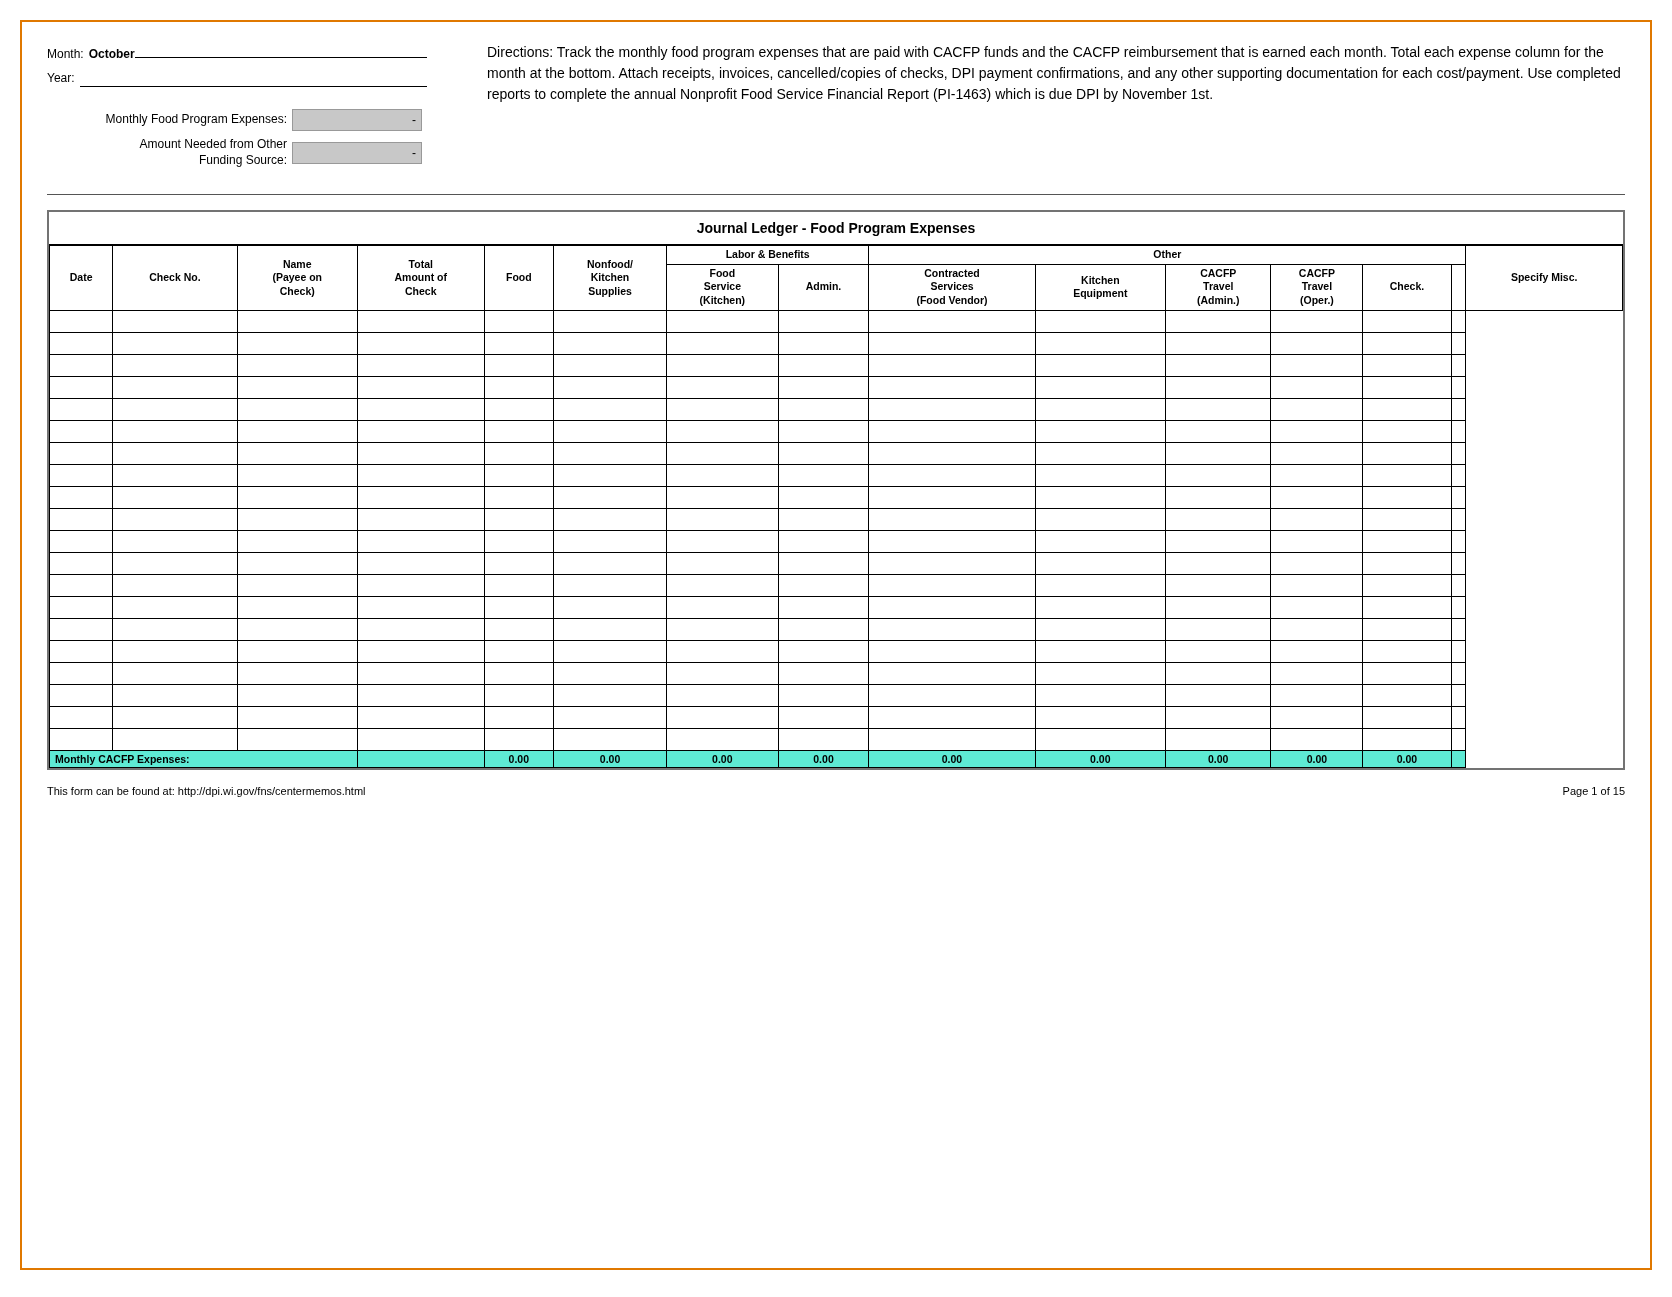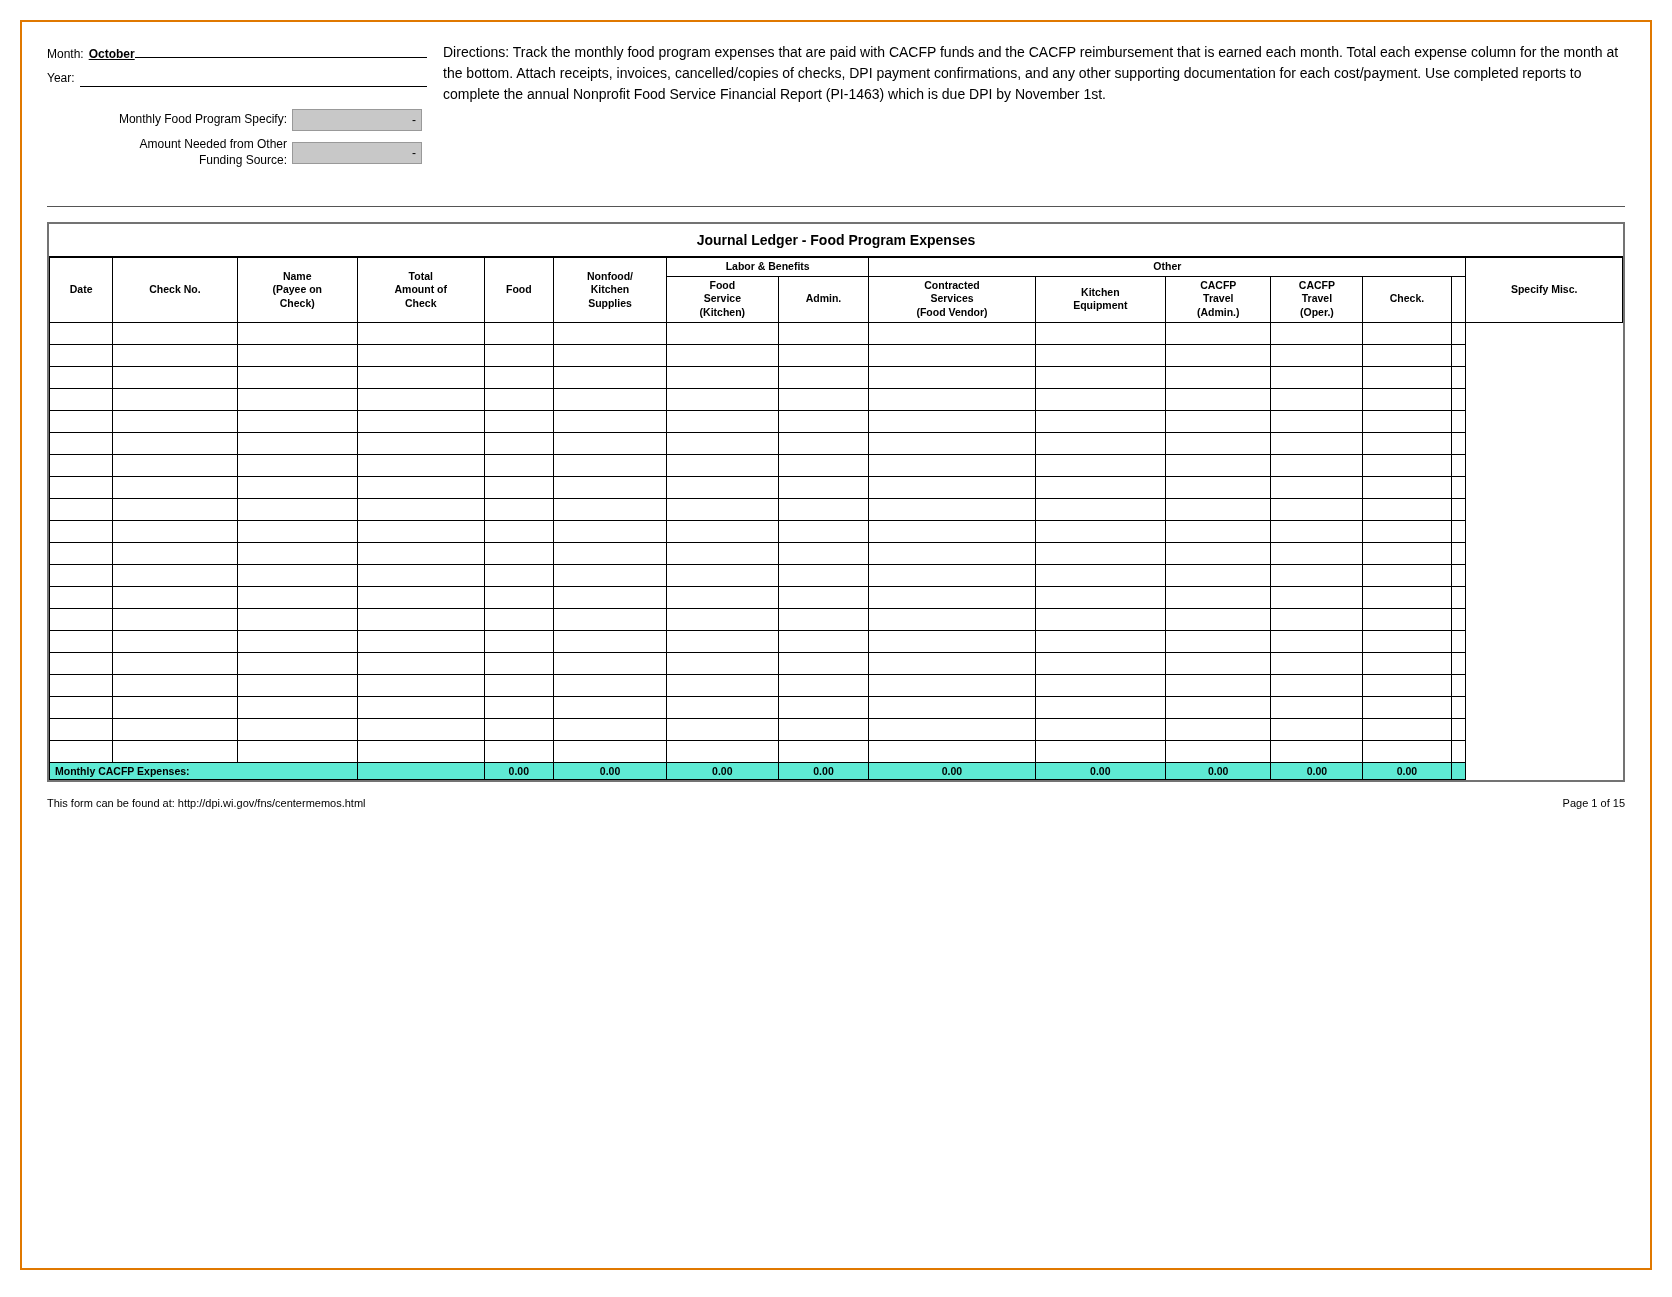--- a/index.html
+++ b/index.html
@@ -14,22 +14,22 @@
     }
     .page-container {
       border: 2px solid #e07800;
       width: 100%;
       min-height: 1250px;
       padding: 20px 25px;
       position: relative;
     }
     .top-section {
       display: flex;
-      gap: 16px;
-      margin-bottom: 32px;
+      gap: 60px;
+      margin-bottom: 20px;
     }
     .top-left {
       flex: 0 0 380px;
     }
     .top-right {
       flex: 1;
       font-size: 14px;
       line-height: 1.5;
     }
     .field-row {
@@ -38,21 +38,20 @@
       margin-bottom: 10px;
     }
     .field-label {
       font-size: 12px;
       white-space: nowrap;
       margin-right: 5px;
     }
     .field-value {
       font-weight: bold;
       font-size: 12px;
-      text-decoration: underline;
     }
     .field-line {
       border-bottom: 1px solid #000;
       flex: 1;
       min-width: 200px;
       height: 16px;
     }
     .calc-row {
       display: flex;
       align-items: center;
@@ -164,21 +163,21 @@
         <span class="field-label">Year:</span>
         <div class="field-line"></div>
       </div>
 
       <br>
 
       
 
       
       <div class="calc-row">
-        <div class="calc-label">Monthly Food Program Specify:</div>
+        <div class="calc-label">Monthly Food Program Expenses:</div>
         <div class="calc-box">
           <span>-</span>
         </div>
       </div>
 
       
       <div class="calc-row">
         <div class="calc-label">
           <span>Amount Needed from Other</span><br>
           <span>Funding Source:</span>

